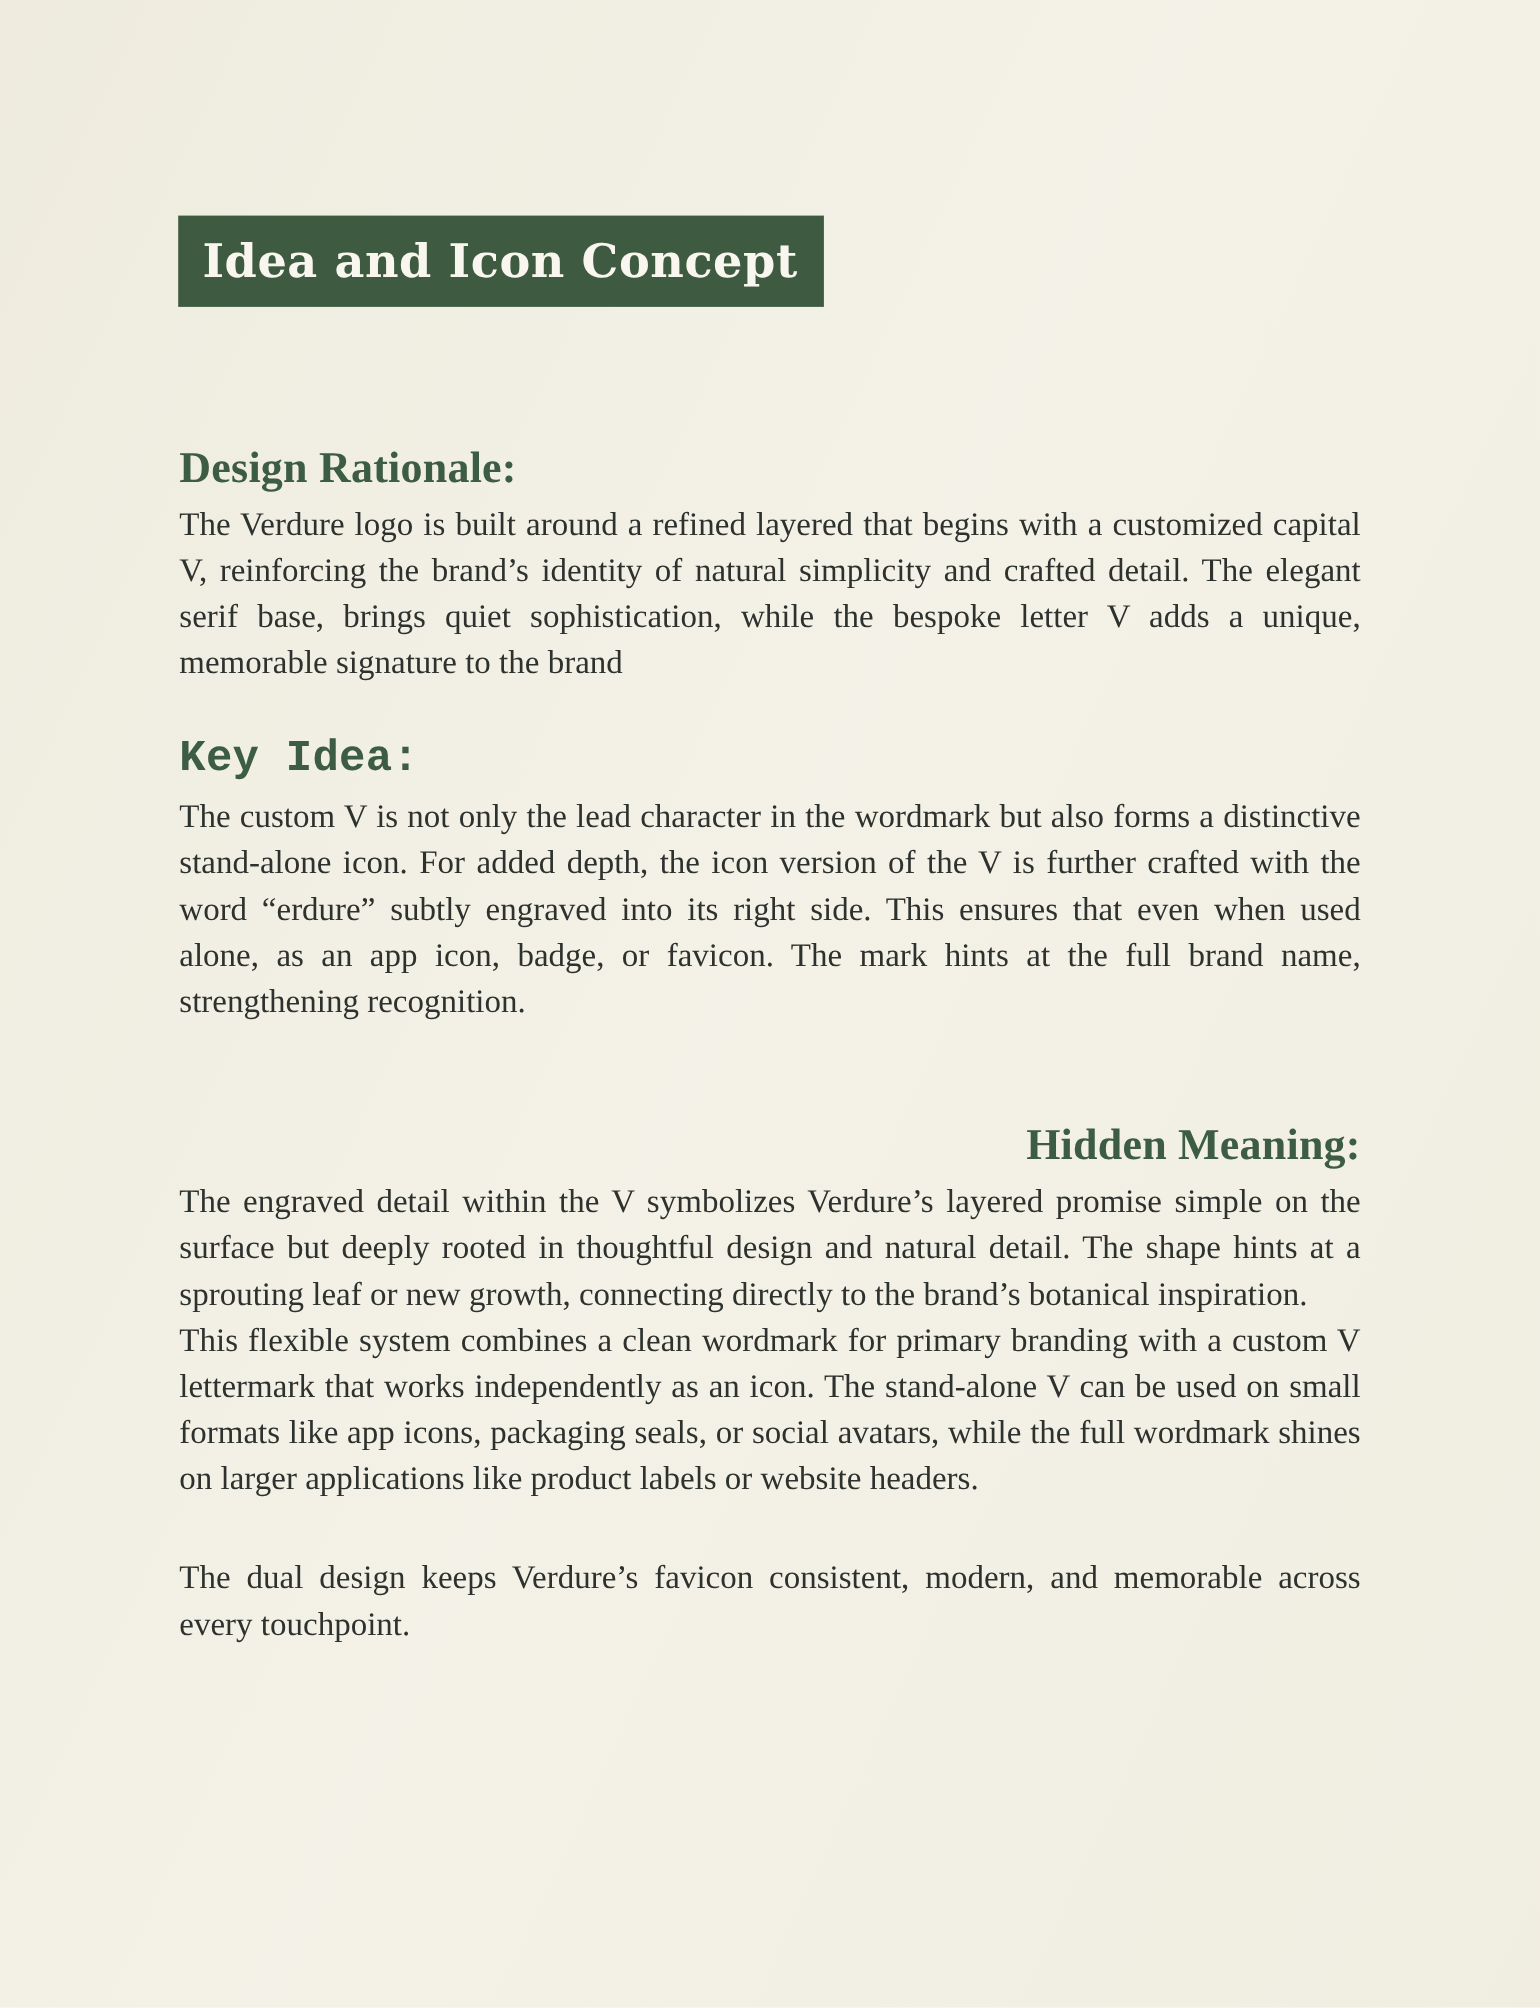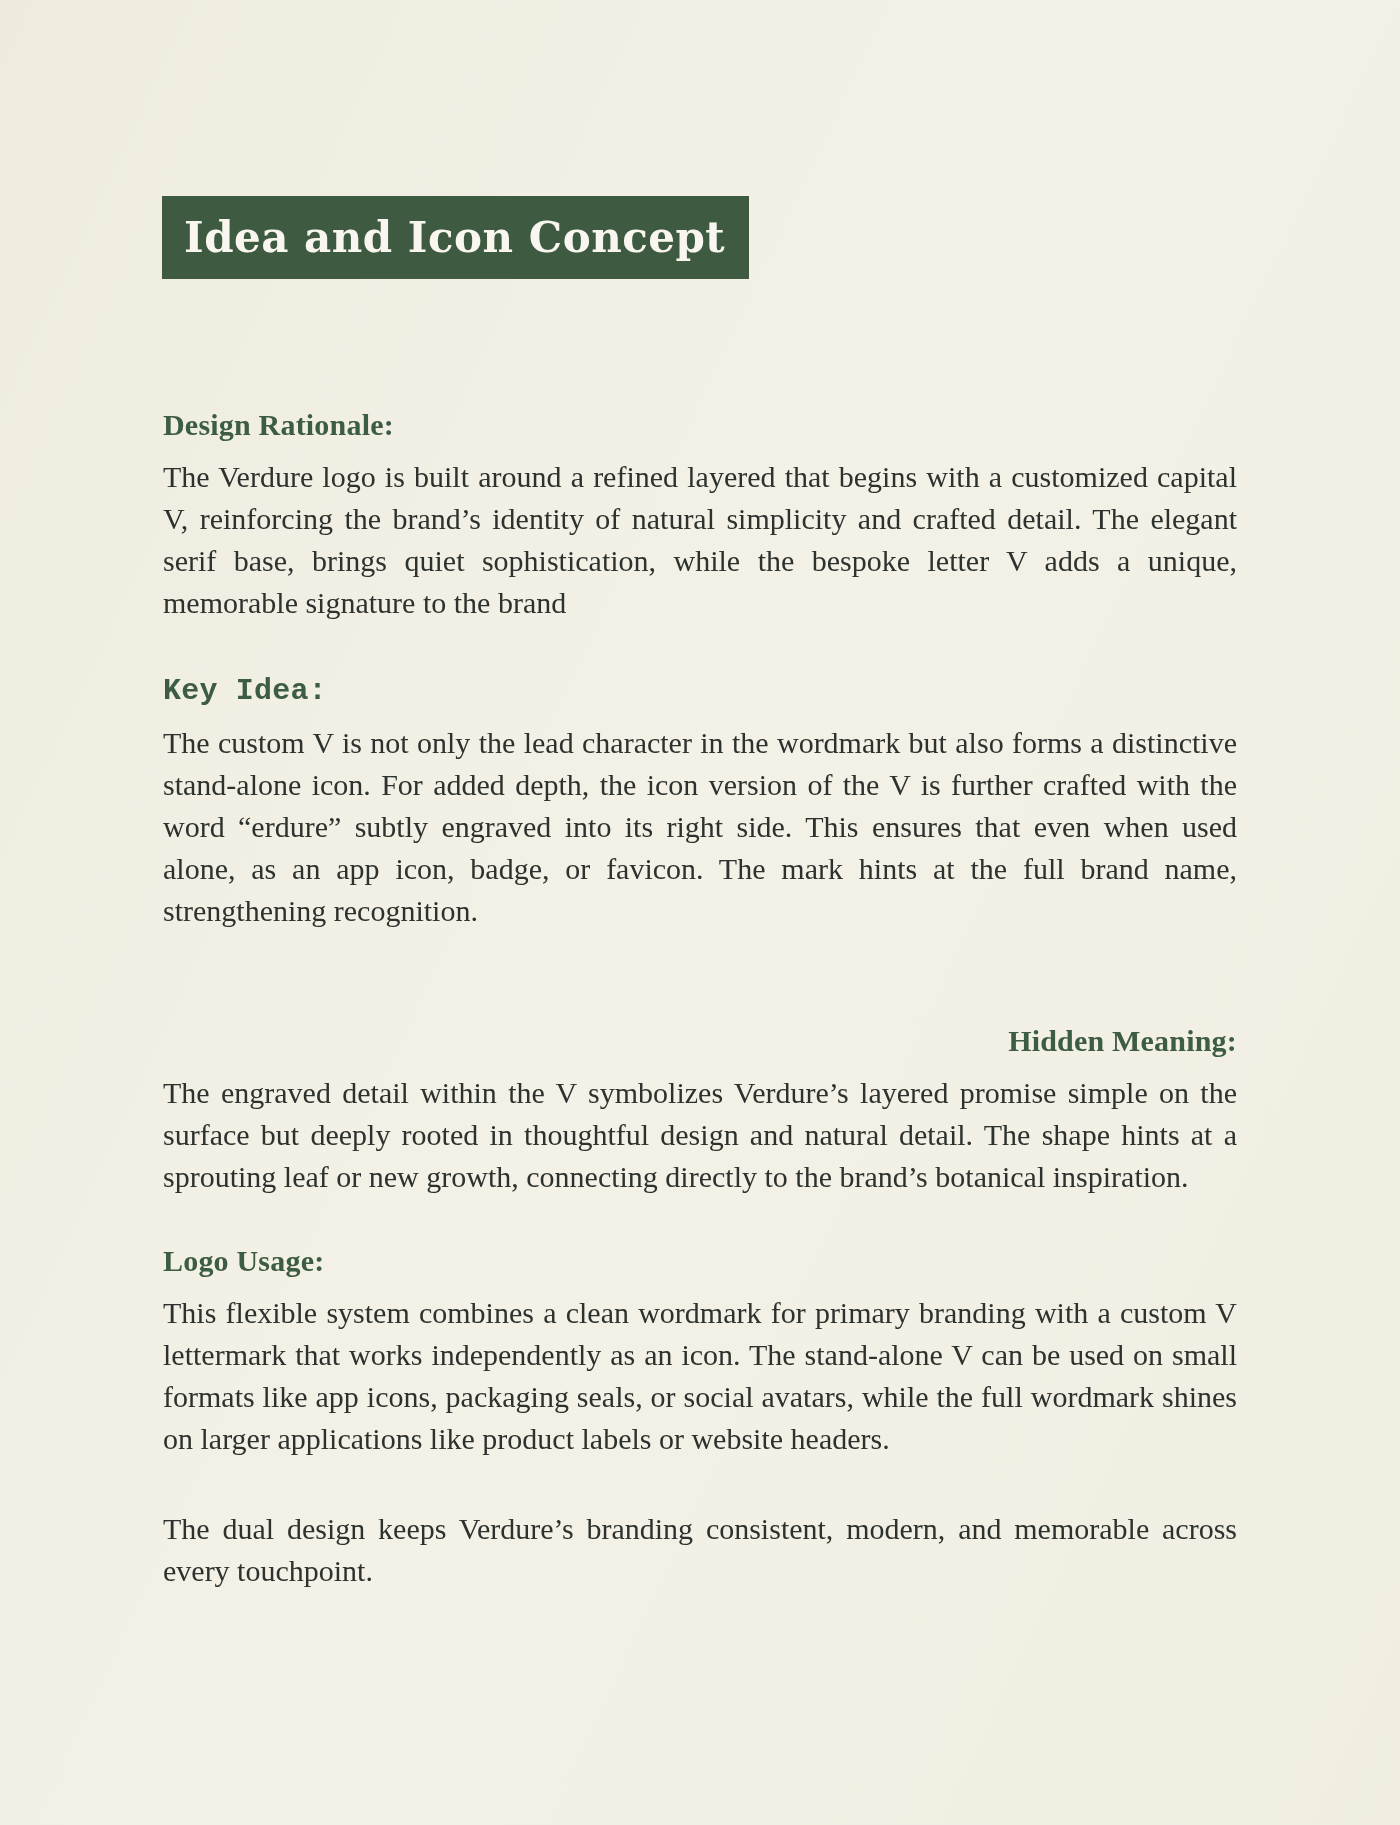--- a/index.html
+++ b/index.html
@@ -29,21 +29,21 @@
     font-weight: bold;
     font-size: 42px;
     letter-spacing: 0.5px;
     white-space: nowrap;
   }
   .content {
     margin: 0 163px 0 163px;
     color: #2e322e;
   }
   .content h2 {
-    font-size: 30px;
+    font-size: 40px;
     line-height: 42px;
     font-weight: bold;
     color: #3c5c43;
     margin: 0 0 10px 0;
     letter-spacing: 0.2px;
   }
   .content p {
     font-size: 30px;
     line-height: 42px;
     margin: 0;
@@ -77,21 +77,20 @@
       <h2>Key Idea:</h2>
       <p>The custom V is not only the lead character in the wordmark but also forms a distinctive stand-alone icon. For added depth, the icon version of the V is further crafted with the word “erdure” subtly engraved into its right side. This ensures that even when used alone, as an app icon, badge, or favicon. The mark hints at the full brand name, strengthening recognition.</p>
     </section>
 
     <section class="sec-3">
       <h2>Hidden Meaning:</h2>
       <p>The engraved detail within the V symbolizes Verdure’s layered promise simple on the surface but deeply rooted in thoughtful design and natural detail. The shape hints at a sprouting leaf or new growth, connecting directly to the brand’s botanical inspiration.</p>
     </section>
 
     <section class="sec-4">
-      <h2>Logo Usage:</h2>
       <p>This flexible system combines a clean wordmark for primary branding with a custom V lettermark that works independently as an icon. The stand-alone V can be used on small formats like app icons, packaging seals, or social avatars, while the full wordmark shines on larger applications like product labels or website headers.</p>
     </section>
 
-    <p class="closing">The dual design keeps Verdure’s branding consistent, modern, and memorable across every touchpoint.</p>
+    <p class="closing">The dual design keeps Verdure’s favicon consistent, modern, and memorable across every touchpoint.</p>
 
   </main>
 
 </div>
 
 </body></html>

